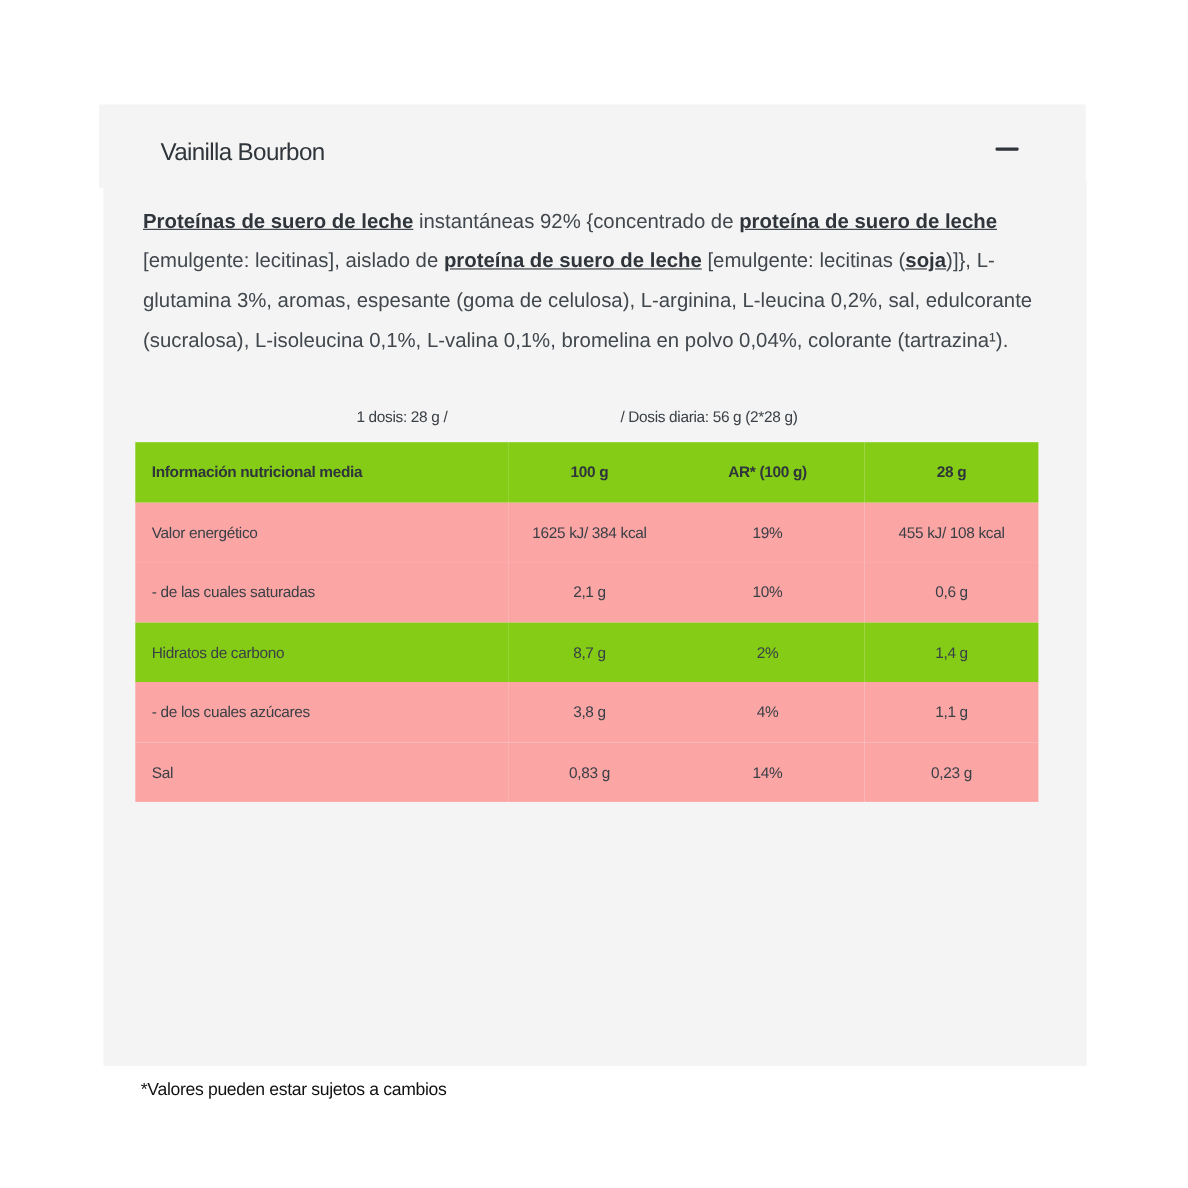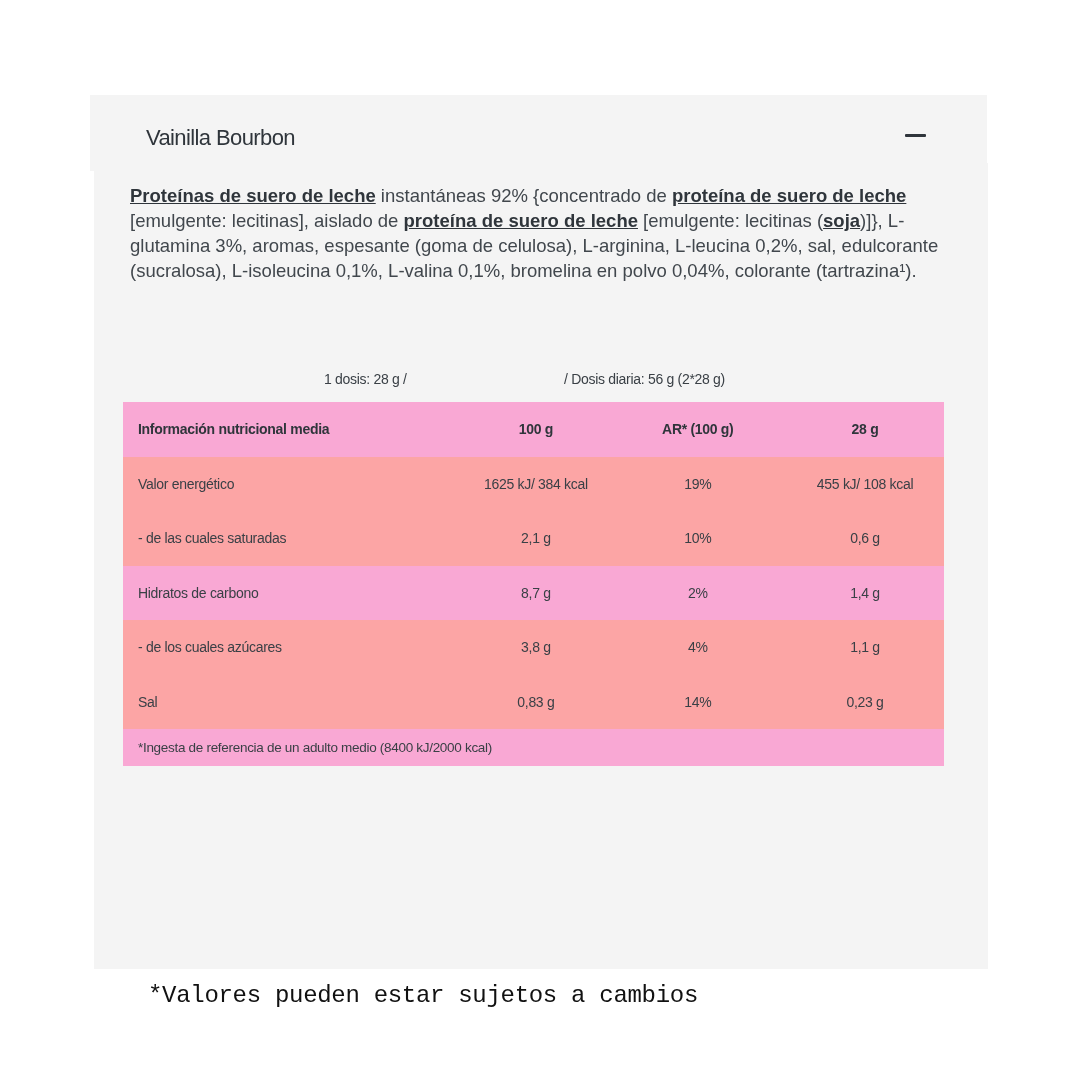--- a/index.html
+++ b/index.html
@@ -21,55 +21,55 @@
     position: absolute; left: 0; top: 9px; width: 21px; height: 3px; background: #2f353b; border-radius: 1px;
   }
 
   .accordion-body {
     position: absolute; left: 94px; top: 163px; width: 894px; height: 806px;
     background: #f4f4f4;
   }
 
   .ingredients {
     position: absolute; left: 36px; top: 20px; width: 840px;
-    font-size: 18.5px; line-height: 25px; color: #41474d;
+    font-size: 18.5px; line-height: 36px; color: #41474d;
   }
   .ingredients .allergen { font-weight: bold; text-decoration: underline; color: #2f353b; }
 
   .dose-line {
     position: absolute; top: 208px; font-size: 14px; color: #3a4046; letter-spacing: -0.3px;
   }
   .dose-1 { left: 230px; }
   .dose-2 { left: 470px; }
 
   .nutrition-table {
     position: absolute; left: 29px; top: 239px; width: 821px;
     border-collapse: collapse; font-size: 14px; color: #3a4046;
   }
   .nutrition-table td, .nutrition-table th {
     height: 54.5px; padding: 0; vertical-align: middle; letter-spacing: -0.3px;
   }
   .nutrition-table th { font-weight: bold; color: #2f353b; }
-  .nutrition-table tr.white { background: #f9a8d4; }
+  .nutrition-table tr.white { background: #84cc16; }
   .nutrition-table tr.gray { background: #fca5a5; }
   .col-name { width: 330px; text-align: left; padding-left: 15px !important; }
   .col-100 { width: 150px; text-align: center; }
   .col-ar { width: 180px; text-align: center; }
   .col-28 { width: 161px; text-align: center; }
   .nutrition-table tr.footnote td { height: 37px; font-size: 13.5px; }
 
   .amino {
     position: absolute; left: 29px; top: 742px; width: 830px;
     font-size: 14px; line-height: 23px; color: #4a5056;
   }
   .amino b { color: #2f353b; }
 
   .disclaimer {
-    position: absolute; left: 128px; top: 982px; font-size: 24px; color: #111111;
-    font-family: Liberation Mono, monospace; letter-spacing: -0.3px; margin-left: 20px;
+    position: absolute; left: 128px; top: 982px; font-size: 16px; color: #111111;
+    font-family: Liberation Sans, sans-serif; letter-spacing: -0.3px;
   }
 </style>
 </head>
 <body>
 
 <div class="accordion-header">
   <div class="accordion-title">Vainilla Bourbon</div>
   <div class="collapse-btn">
     <span class="bar"></span>
   </div>
@@ -112,21 +112,18 @@
       <td class="col-100">3,8 g</td>
       <td class="col-ar">4%</td>
       <td class="col-28">1,1 g</td>
     </tr>
     <tr class="gray">
       <td class="col-name">Sal</td>
       <td class="col-100">0,83 g</td>
       <td class="col-ar">14%</td>
       <td class="col-28">0,23 g</td>
     </tr>
-    <tr class="white footnote">
-      <td class="col-name" colspan="4">*Ingesta de referencia de un adulto medio (8400 kJ/2000 kcal)</td>
-    </tr>
   </tbody>
     </table>
 
 </div>
 
 <div class="disclaimer">*Valores pueden estar sujetos a cambios</div>
 
 </body></html>

